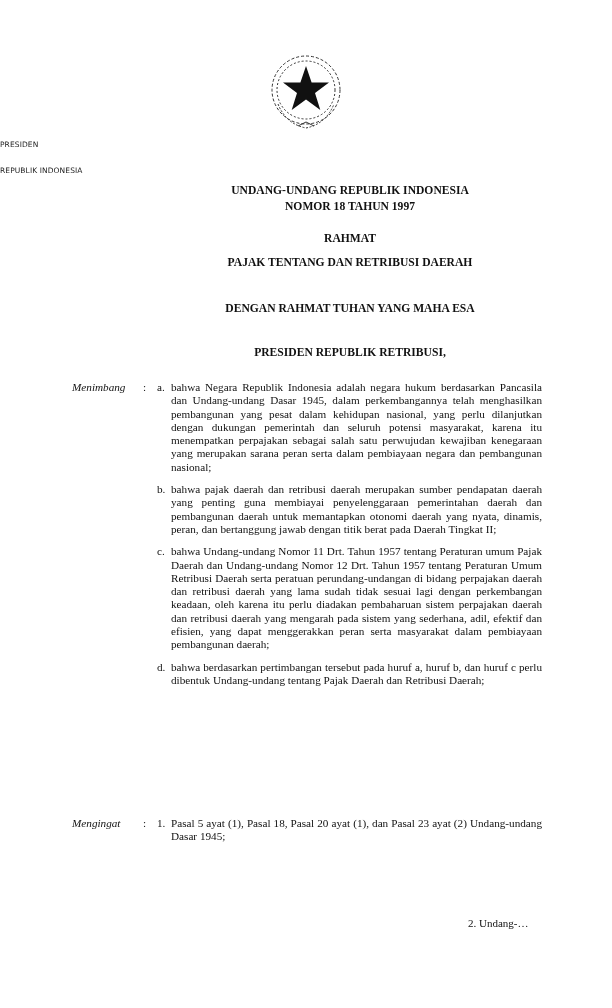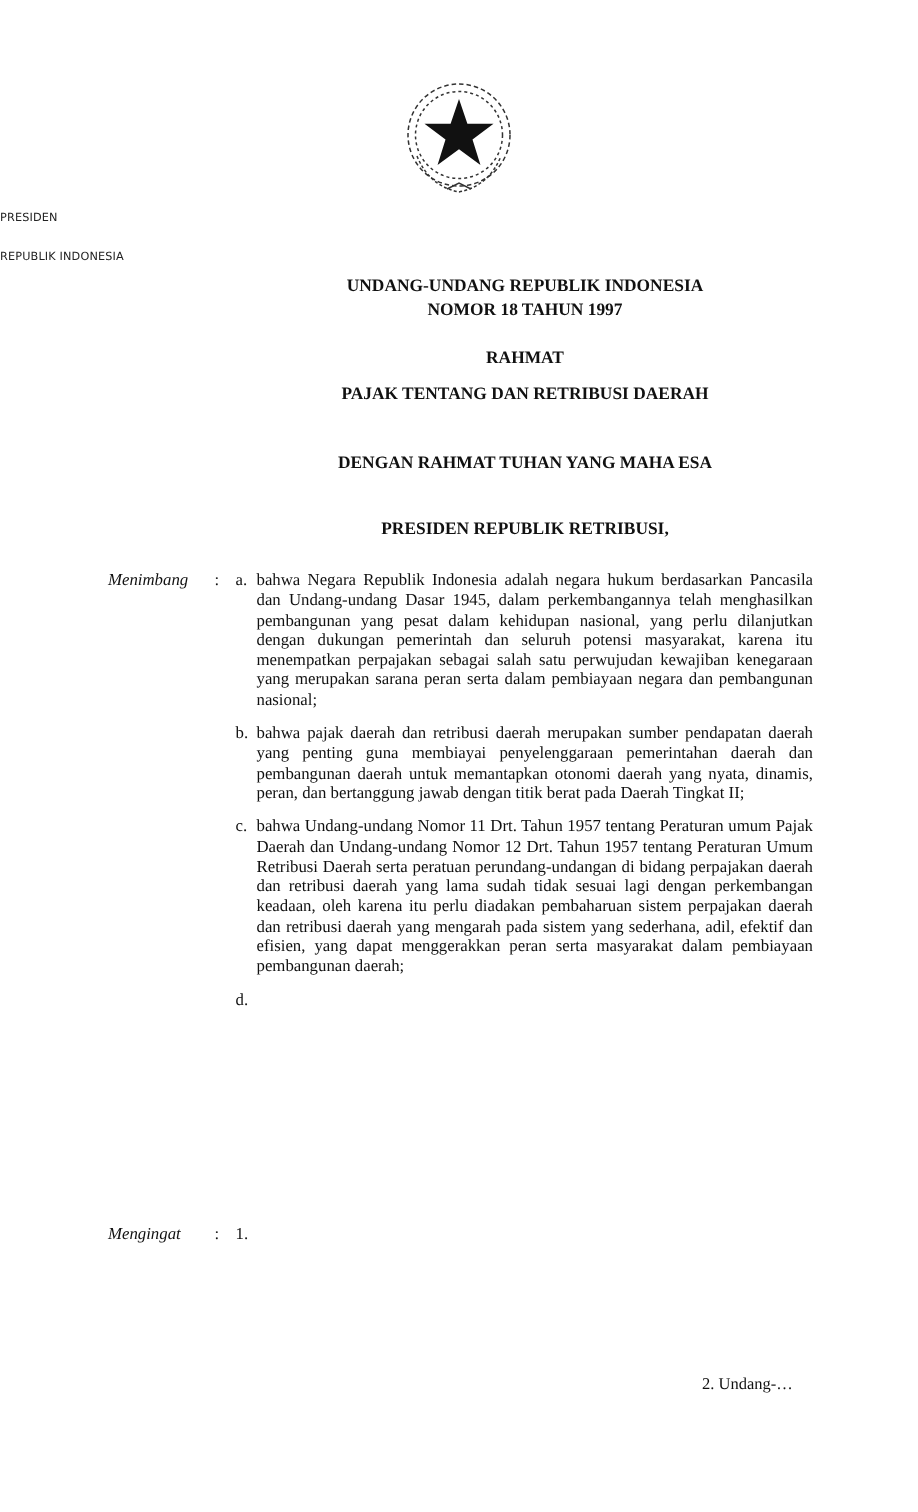--- a/index.html
+++ b/index.html
@@ -52,24 +52,26 @@
   <div class="item">
     <span class="marker">b.</span>
     <span class="itext">bahwa pajak daerah dan retribusi daerah merupakan sumber pendapatan daerah yang penting guna membiayai penyelenggaraan pemerintahan daerah dan pembangunan daerah untuk memantapkan otonomi daerah yang nyata, dinamis, peran, dan bertanggung jawab dengan titik berat pada Daerah Tingkat II;</span>
   </div>
   <div class="item">
     <span class="marker">c.</span>
     <span class="itext">bahwa Undang-undang Nomor 11 Drt. Tahun 1957 tentang Peraturan umum Pajak Daerah dan Undang-undang Nomor 12 Drt. Tahun 1957 tentang Peraturan Umum Retribusi Daerah serta peratuan perundang-undangan di bidang perpajakan daerah dan retribusi daerah yang lama sudah tidak sesuai lagi dengan perkembangan keadaan, oleh karena itu perlu diadakan pembaharuan sistem perpajakan daerah dan retribusi daerah yang mengarah pada sistem yang sederhana, adil, efektif dan efisien, yang dapat menggerakkan peran serta masyarakat dalam pembiayaan pembangunan daerah;</span>
   </div>
   <div class="item">
     <span class="marker">d.</span>
+    <span class="itext">bahwa berdasarkan pertimbangan tersebut pada huruf a, huruf b, dan huruf c perlu dibentuk Undang-undang tentang Pajak Daerah dan Retribusi Daerah;</span>
   </div>
 </div>
 
 <div class="section" style="top:817px">
   <span class="label">Mengingat</span>
   <span class="colon">:</span>
   <div class="item">
     <span class="marker">1.</span>
+    <span class="itext">Pasal 5 ayat (1), Pasal 18, Pasal 20 ayat (1), dan Pasal 23 ayat (2) Undang-undang Dasar 1945;</span>
   </div>
 </div>
 
 <div class="footer">2. Undang-…</div>
 
 </body></html>

